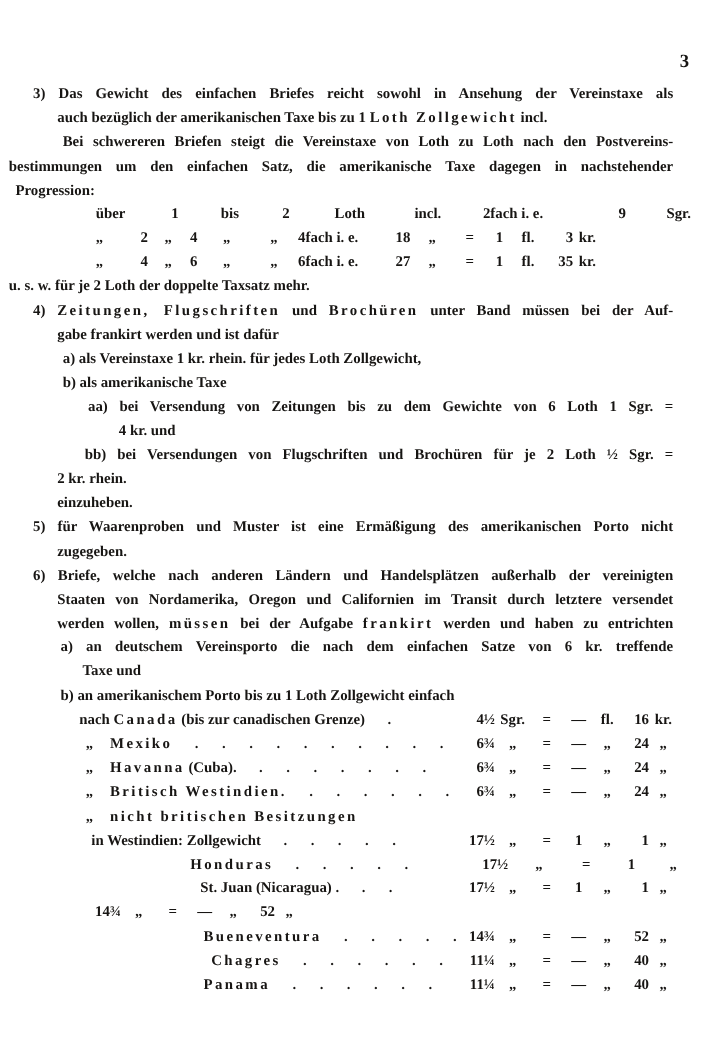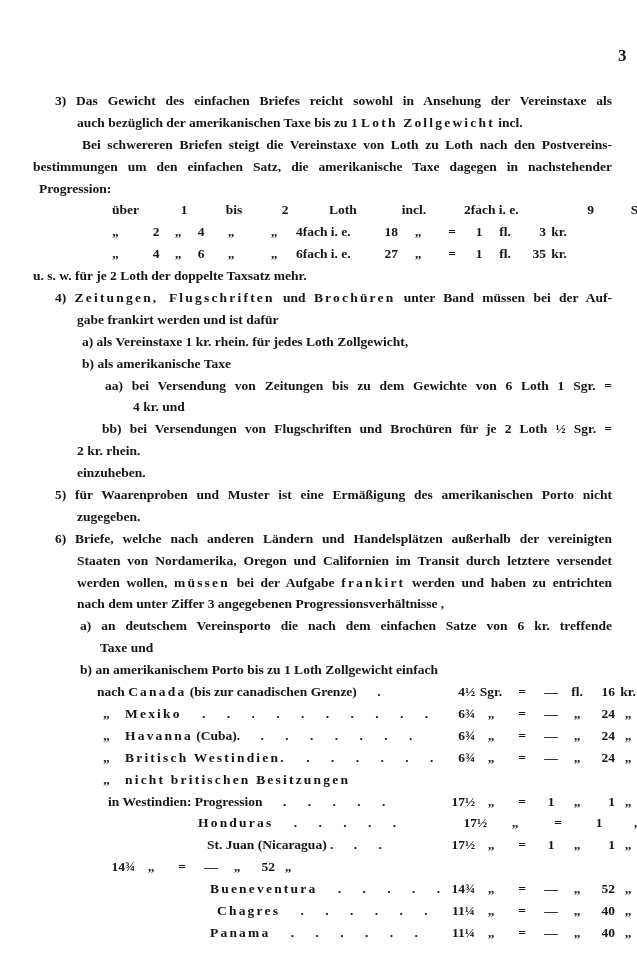--- a/index.html
+++ b/index.html
@@ -6,21 +6,21 @@
   body{
     width:637px;height:960px;background:#ffffff;position:relative;
     font-family:"Liberation Serif","DejaVu Serif",serif;
     font-weight:700;color:#171513;overflow:hidden;
     -webkit-font-smoothing:antialiased;
   }
   .page{position:absolute;inset:0;background:#fff;}
   .page-number{
     position:absolute;top:46px;right:10px;font-size:17px;letter-spacing:0.5px;
   }
-  .content{position:absolute;top:90px;left:0;right:0;margin-left:25px;}
+  .content{position:absolute;top:74px;left:0;right:0;}
   .line{
     font-size:13.5px;line-height:21.9px;height:21.9px;
     padding-right:25px;white-space:nowrap;
   }
   .just{white-space:normal;text-align:justify;text-align-last:justify;}
   .sp{letter-spacing:2.2px;}
   .q{display:inline-block;width:22px;letter-spacing:0;}
   .dots{word-spacing:16px;letter-spacing:1px;}
   
   .prog{display:flex;white-space:nowrap;padding-right:0;}
@@ -121,21 +121,20 @@
       <div class="line just" style="padding-left: 80px;"><span>aa) bei Versendung von Zeitungen bis zu dem Gewichte von 6 Loth 1 Sgr. =</span></div>
       <div class="line" style="padding-left: 108px;"><span>4 kr. und</span></div>
       <div class="line just" style="padding-left: 77px;"><span>bb) bei Versendungen von Flugschriften und Brochüren für je 2 Loth ½ Sgr. =</span></div>
       <div class="line" style="padding-left: 52px;"><span>2 kr. rhein.</span></div>
       <div class="line" style="padding-left: 52px;"><span>einzuheben.</span></div>
       <div class="line just" style="padding-left: 30px;"><span>5) für Waarenproben und Muster ist eine Ermäßigung des amerikanischen Porto nicht</span></div>
       <div class="line" style="padding-left: 52px;"><span>zugegeben.</span></div>
       <div class="line just" style="padding-left: 30px;"><span>6) Briefe, welche nach anderen Ländern und Handelsplätzen außerhalb der vereinigten</span></div>
       <div class="line just" style="padding-left: 52px;"><span>Staaten von Nordamerika, Oregon und Californien im Transit durch letztere versendet</span></div>
       <div class="line just" style="padding-left: 52px;"><span>werden wollen, </span><span class="sp">müssen</span><span> bei der Aufgabe </span><span class="sp">frankirt</span><span> werden und haben zu entrichten</span></div>
-      <div class="line" style="padding-left: 52px;"><span>nach dem unter Ziffer 3 angegebenen Progressionsverhältnisse ,</span></div>
       <div class="line just" style="padding-left: 55px;"><span>a) an deutschem Vereinsporto die nach dem einfachen Satze von 6 kr. treffende</span></div>
       <div class="line" style="padding-left: 75px;"><span>Taxe und</span></div>
       <div class="line" style="padding-left: 55px;"><span>b) an amerikanischem Porto bis zu 1 Loth Zollgewicht einfach</span></div>
       <div class="line crow" style="padding-left: 72px;">
         <span class="clabel" style="width: 346px;"><span>nach </span><span class="sp">Canada</span><span> (bis zur canadischen Grenze)</span><span class="dots">  .</span></span>
         <span class="cc cc0">4½</span>
         <span class="cc cc1">Sgr.</span>
         <span class="cc cc2">=</span>
         <span class="cc cc3">—</span>
         <span class="cc cc4">fl.</span>
@@ -169,21 +168,21 @@
         <span class="cc cc2">=</span>
         <span class="cc cc3">—</span>
         <span class="cc cc4">„</span>
         <span class="cc cc5">24</span>
         <span class="cc cc6">„</span>
       </div>
       <div class="line crow" style="padding-left: 78px;">
         <span class="clabel" style="width: 340px;"><span class="q">„</span><span class="sp">nicht britischen Besitzungen</span></span>
       </div>
       <div class="line crow" style="padding-left: 83px;">
-        <span class="clabel" style="width: 335px;"><span>in Westindien: </span><span>Progression</span><span class="dots"> . . . . .</span></span>
+        <span class="clabel" style="width: 335px;"><span>in Westindien: </span><span>Zollgewicht</span><span class="dots"> . . . . .</span></span>
         <span class="cc cc0">17½</span>
         <span class="cc cc1">„</span>
         <span class="cc cc2">=</span>
         <span class="cc cc3">1</span>
         <span class="cc cc4">„</span>
         <span class="cc cc5">1</span>
         <span class="cc cc6">„</span>
       </div>
       <div class="line crow" style="padding-left: 173px; gap: 12px;">
         <span class="clabel" style="width: 245px;"><span class="sp">Honduras</span><span class="dots"> . . . . .</span></span>

